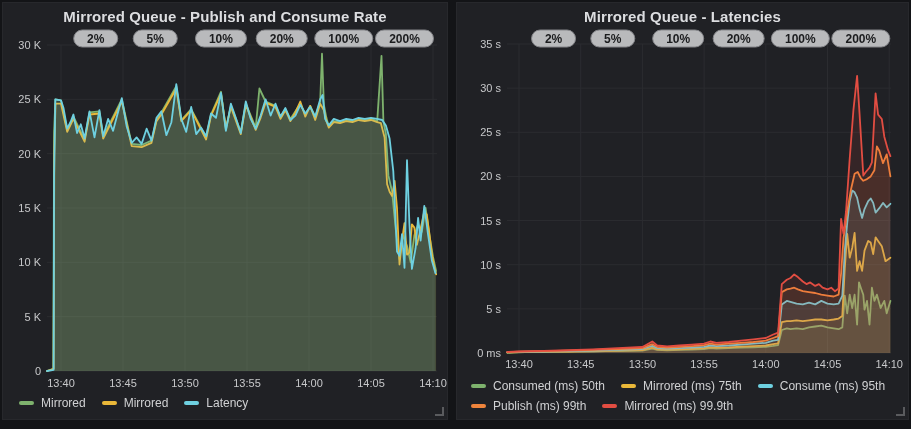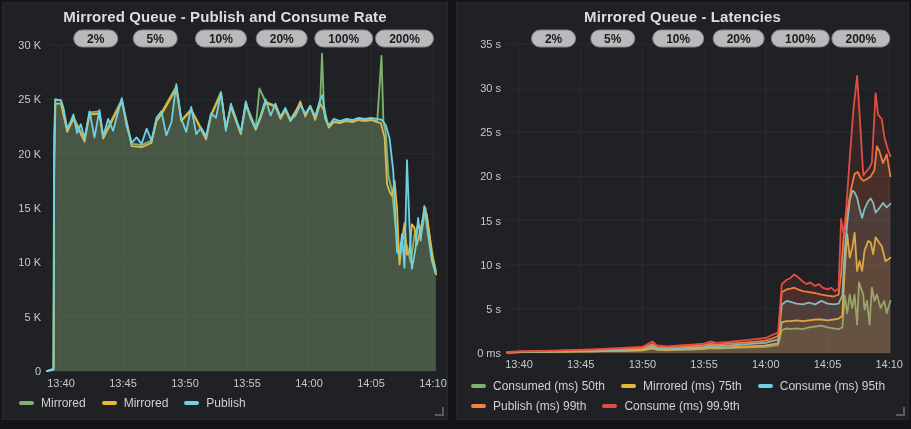--- a/index.html
+++ b/index.html
@@ -106,21 +106,21 @@
         <span class="legend-item">
           <i class="legend-swatch" style="background: rgb(126, 178, 109);"></i>
           <span class="legend-label">Mirrored</span>
         </span>
         <span class="legend-item">
           <i class="legend-swatch" style="background: rgb(234, 184, 57);"></i>
           <span class="legend-label">Mirrored</span>
         </span>
         <span class="legend-item">
           <i class="legend-swatch" style="background: rgb(110, 208, 224);"></i>
-          <span class="legend-label">Publish</span>
+          <span class="legend-label">Latency</span>
         </span>
       </div>
     <div class="resize-handle"></div>
   </section>
 
   <section class="panel" style="left:456px;width:453px;">
     <h2 class="panel-title">Mirrored Queue - Latencies</h2>
     <div class="chart">
         <svg width="451" height="416">
           <line x1="50" x2="434" y1="350" y2="350" stroke="#2b2c30" stroke-width="1"></line>
@@ -201,19 +201,19 @@
         <span class="legend-item">
           <i class="legend-swatch" style="background: rgb(110, 208, 224);"></i>
           <span class="legend-label">Consume (ms) 95th</span>
         </span>
         <span class="legend-item">
           <i class="legend-swatch" style="background: rgb(239, 132, 60);"></i>
           <span class="legend-label">Publish (ms) 99th</span>
         </span>
         <span class="legend-item">
           <i class="legend-swatch" style="background: rgb(226, 77, 66);"></i>
-          <span class="legend-label">Consume (ms) 99.9th</span>
+          <span class="legend-label">Mirrored (ms) 99.9th</span>
         </span>
       </div>
     <div class="resize-handle"></div>
   </section>
 
 </div>
 
 </body></html>

